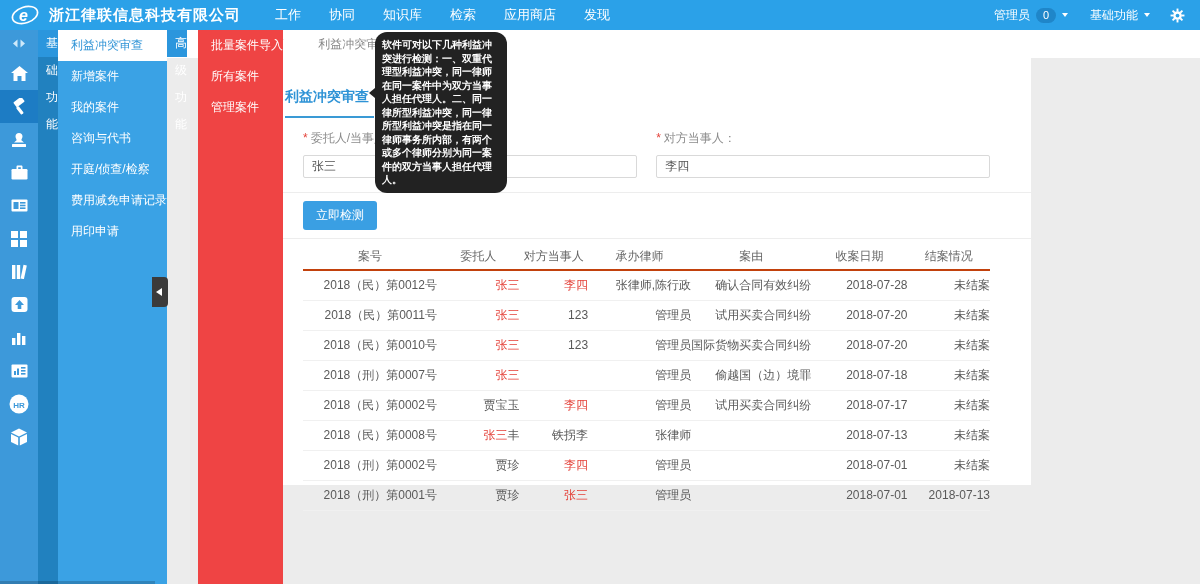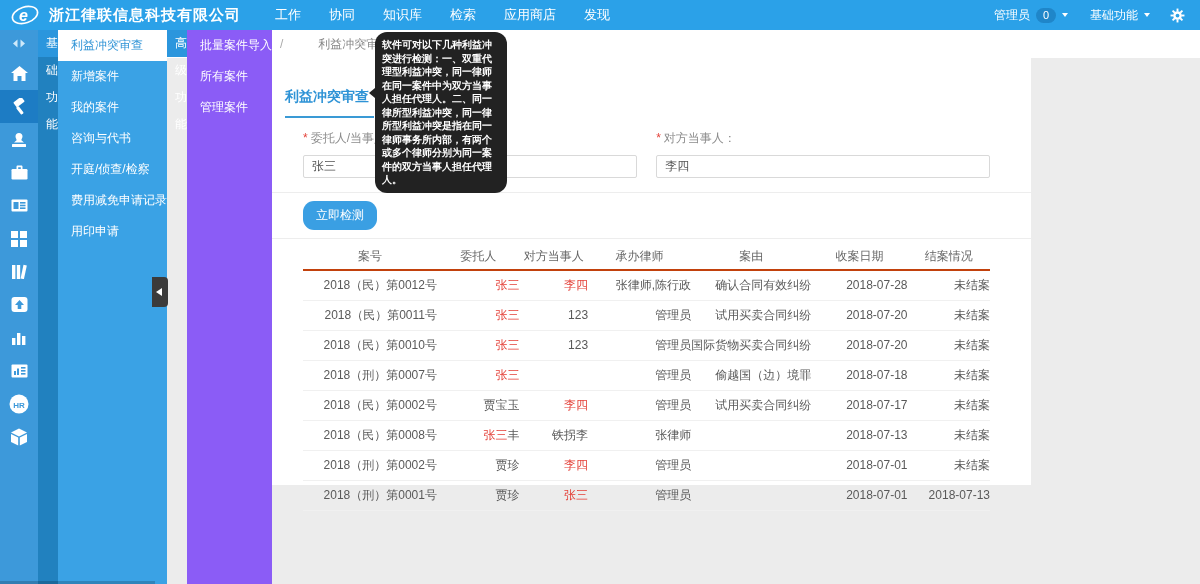--- a/index.html
+++ b/index.html
@@ -33,21 +33,21 @@
   
   .sidebar { position:absolute; top:30px; left:0; width:155px; bottom:0; z-index:30; }
   .sidebar::after { content:""; position:absolute; left:0; right:0; bottom:0; height:3px; background:rgba(0,0,0,0.18); }
   .icon-col { position:absolute; left:0; top:0; bottom:0; width:38px; background:#3d99da; }
   .icon-cell { height:33px; display:flex; align-items:center; justify-content:center; cursor:pointer; }
   .icon-cell.first { height:27px; }
   .icon-cell.active { background:#1d7cc4; }
   .menu-col { position:absolute; left:38px; right:0; top:0; bottom:0; background:#2181bf; display:flex; flex-direction:row; }
   .sec-header { height:27px; line-height:27px; padding-left:8px; background:#2b96dd; color:#fff; font-size:12px; cursor:pointer; }
   .sec-items { background:#3aa2e5; }
-  .sec-items.lower { background:#8b5cf6; flex:1; }
+  .sec-items.lower { background:#ef4444; flex:1;margin-left:11px; }
   .menu-item { height:31px; line-height:31px; padding-left:13px; color:#fff; font-size:12px; cursor:pointer; white-space:nowrap; }
   .menu-item.selected { background:#fff; color:#2e93d6; }
   .collapse-tab {
     position:absolute; left:152px; top:247px; width:16px; height:30px;
     background:#3b3b3b; border-radius:0 4px 4px 0; z-index:45;
     display:flex; align-items:center; justify-content:center; cursor:pointer;
   }
   .collapse-tab .tri {
     width:0; height:0; border-top:4px solid transparent; border-bottom:4px solid transparent;
     border-right:6px solid #fff; margin-right:3px;
@@ -78,21 +78,21 @@
   .field label { display:block; color:#8c8c8c; font-size:12px; margin-bottom:8px; }
   .req { color:#e4423a; margin-right:3px; }
   .field input {
     width:100%; height:23px; border:1px solid #d9d9d9; border-radius:2px;
     padding:0 8px; font-size:12px; color:#555; outline:none;
     font-family:"Liberation Sans","DejaVu Sans",sans-serif;
   }
   .divider { border-top:1px solid #ededed; margin-top:14px; }
   .btn-row { padding:8px 41px; }
   .btn-primary {
-    background:#3a9fe3; color:#fff; border:none; border-radius:11px;
+    background:#3a9fe3; color:#fff; border:none; border-radius:3px;
     padding:6px 13px; font-size:12px; cursor:pointer;
     font-family:"Liberation Sans","DejaVu Sans",sans-serif;
   }
   .divider2 { border-top:1px solid #ededed; }
 
   .table-wrap { margin:4px 41px 0; }
   table { width:100%; border-collapse:collapse; table-layout:fixed; }
   th { font-weight:normal; color:#666; font-size:12px; height:27px; border-bottom:2px solid #c2410c; text-align:center; }
   td { height:30px; font-size:12px; color:#595959; text-align:right; border-bottom:1px solid #f0f0f0; white-space:nowrap; overflow:hidden; }
   .red { color:#e4423a; }

